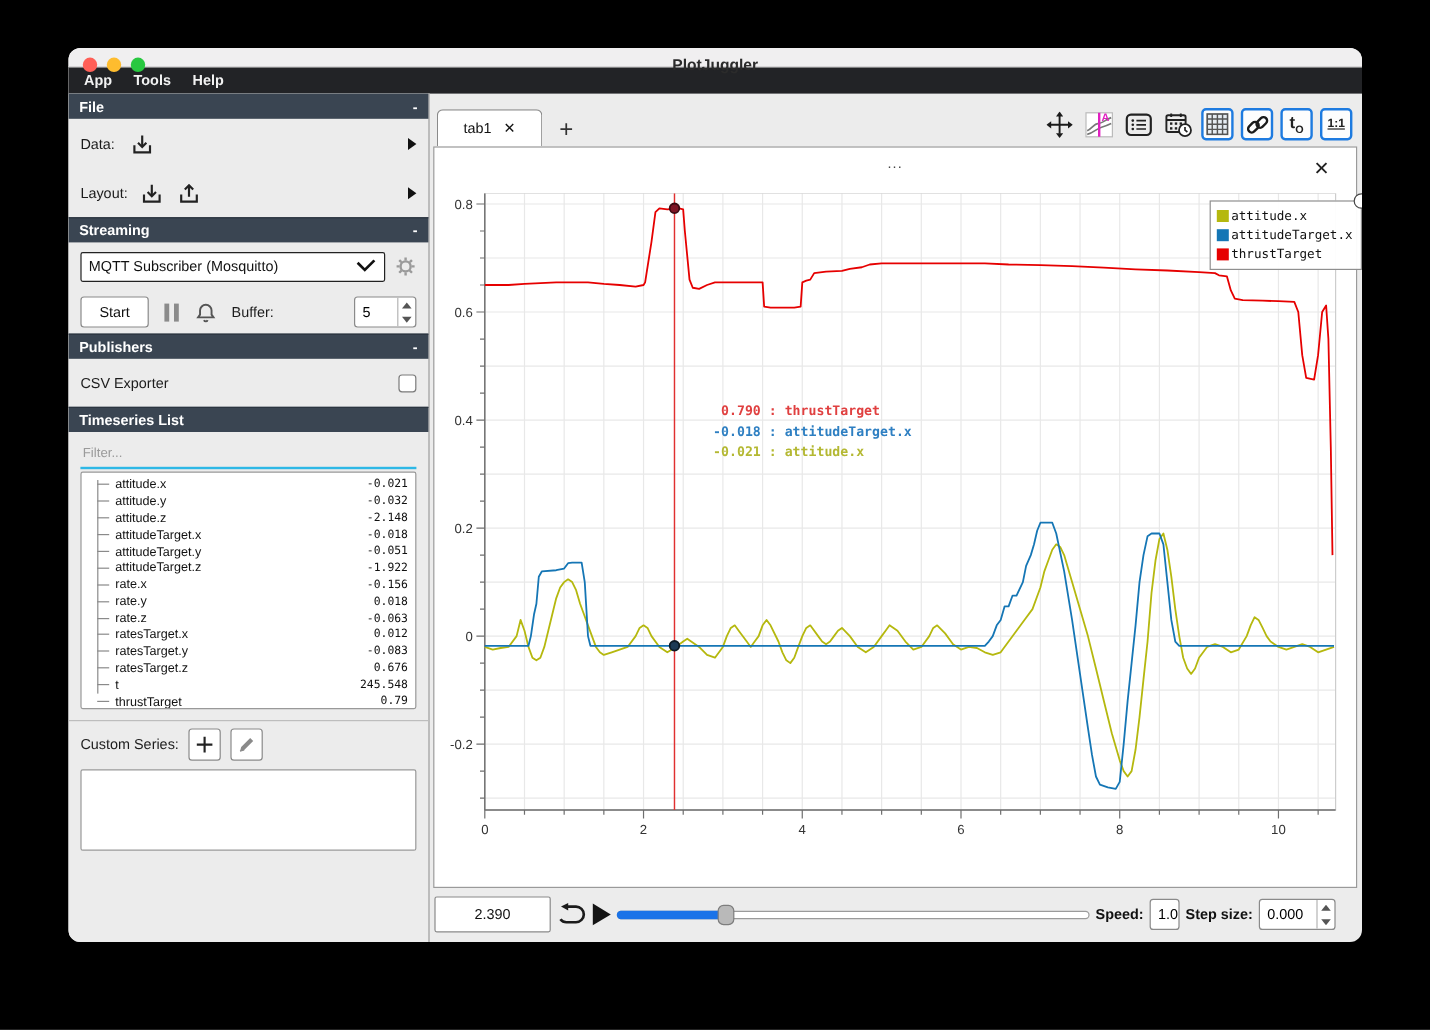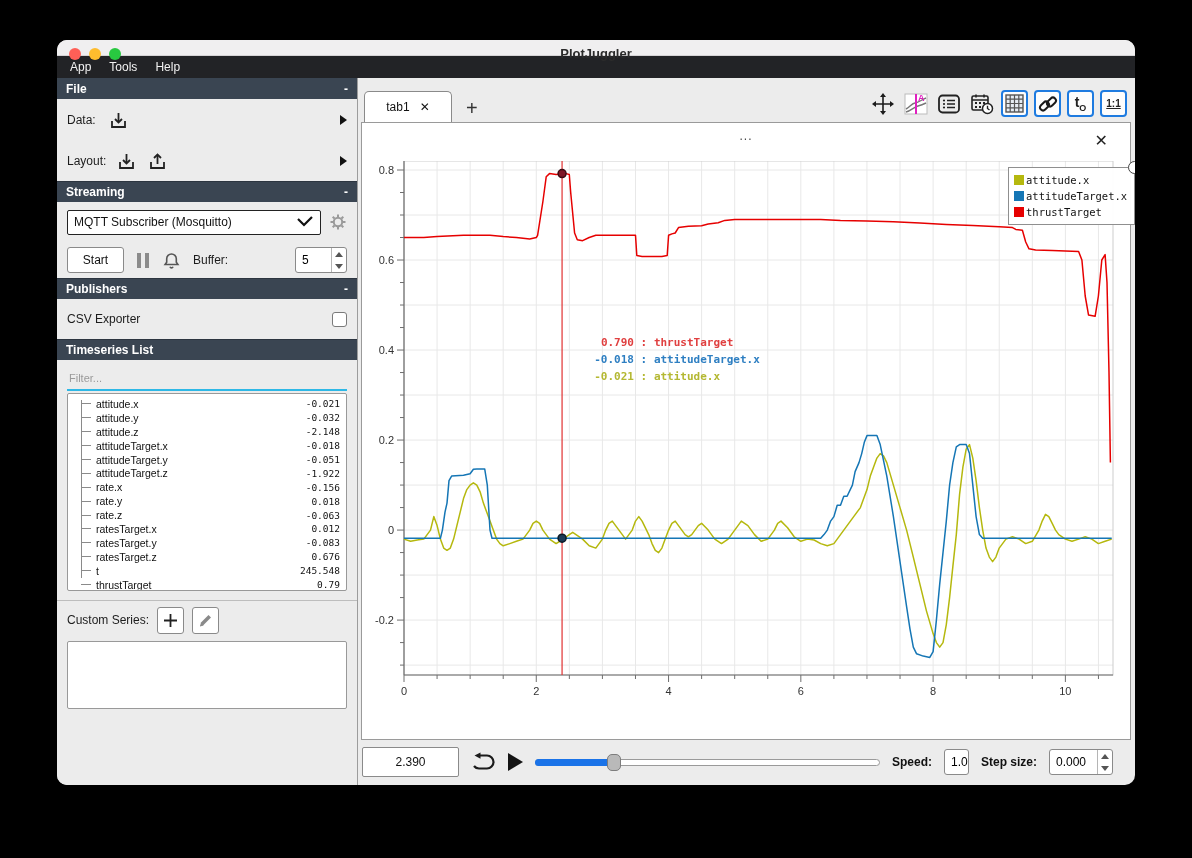--- a/index.html
+++ b/index.html
@@ -4,21 +4,21 @@
 <style>
   * { margin:0; padding:0; box-sizing:border-box; }
   html,body { width:1192px; height:858px; background:#000; font-family:"Liberation Sans",sans-serif; overflow:hidden; }
   .window { position:absolute; left:57px; top:40px; width:1078px; height:745px; background:#ececec; border-radius:10px; overflow:hidden; box-shadow:0 25px 60px rgba(0,0,0,.7); display:flex; flex-direction:column; }
   
   .titlebar { height:16px; background:#f0eff0; border-bottom:1px solid #d6d4d6; position:relative; flex:none; }
   .lights { position:absolute; left:12px; top:8px; display:flex; gap:8px; }
   .light { width:12px; height:12px; border-radius:50%; }
   .titlebar .title { position:absolute; left:0; right:0; top:6px; text-align:center; font-size:13px; font-weight:bold; color:#2b2b2b; }
   
-  .menubar { height:22px; background:#222326; color:#f2f2f2; font-size:12px; display:flex; align-items:center; padding-left:4px; flex:none; }
+  .menubar { height:22px; background:#222326; color:#f2f2f2; font-size:12px; display:flex; align-items:center; padding-left:4px; flex:none;font-weight:bold; }
   .menubar span { padding:2px 9px; }
   
   .content { flex:1; display:flex; min-height:0; }
   .sidebar { width:301px; flex:none; border-right:1px solid #9c9c9c; background:#ececec; display:flex; flex-direction:column; }
   .main { flex:1; display:flex; flex-direction:column; min-width:0; }
   
   .sect-head { height:21px; background:#3a4552; color:#fff; font-size:12px; font-weight:bold; display:flex; align-items:center; padding:0 9px; flex:none; border-top:1px solid #2c3540; }
   .sect-head .minus { margin-left:auto; font-weight:bold; }
   .row { display:flex; align-items:center; padding:0 10px; }
   .lbl { font-size:12px; color:#1c1c1c; }
@@ -62,21 +62,21 @@
   .plot-close { position:absolute; top:8px; right:22px; font-size:16px; color:#222; }
   #plot-svg { position:absolute; left:0; top:38px; }
   .legend { position:absolute; left:646px; top:44px; background:rgba(255,255,255,.96); border:1px solid #8f8f8f; padding:4px 7px 4px 5px; }
   .legend-row { display:flex; align-items:center; height:16px; }
   .legend-swatch { width:10px; height:10px; margin-right:2px; flex:none; }
   .legend-name { font-size:10.5px; color:#111; font-family:"DejaVu Sans Mono",monospace; }
   .legend-handle { position:absolute; right:-7px; top:-7px; width:13px; height:13px; border-radius:50%; background:#fff; border:1.5px solid #444; }
   .tracker-text { position:absolute; left:228px; top:211px; font-family:"DejaVu Sans Mono",monospace; font-size:11px; line-height:17px; font-weight:bold; }
   .tracker-text .num { display:inline-block; width:44px; text-align:right; }
   
-  .playbar { height:40px; flex:none; display:flex; align-items:center; gap:12px; padding:0 22px 6px 4px; }
+  .playbar { height:40px; flex:none; display:flex; align-items:center; gap:5px; padding:0 22px 6px 4px; }
   .timebox { width:97px; height:30px; background:#fff; border:1px solid #8a8a8a; border-radius:2px; display:flex; align-items:center; justify-content:center; font-size:12px; color:#111; }
   .play-tri { width:0; height:0; border-top:9px solid transparent; border-bottom:9px solid transparent; border-left:15px solid #141414; }
   .slider { flex:1; height:20px; position:relative; }
   .groove { position:absolute; left:0; right:0; top:7px; height:7px; background:#fff; border:1px solid #9a9a9a; border-radius:4px; }
   .groove-fill { position:absolute; left:0; top:7px; height:7px; background:#1a73e8; border-radius:4px 0 0 4px; }
   .handle { position:absolute; top:2px; width:14px; height:17px; background:#b9b9b9; border:1px solid #7d7d7d; border-radius:5px; }
   .pb-label { font-size:12px; font-weight:bold; color:#111; }
 </style>
 </head>
 <body>

